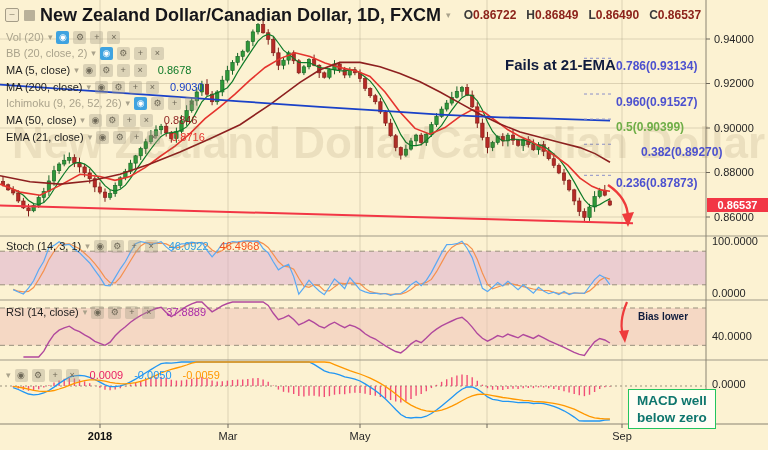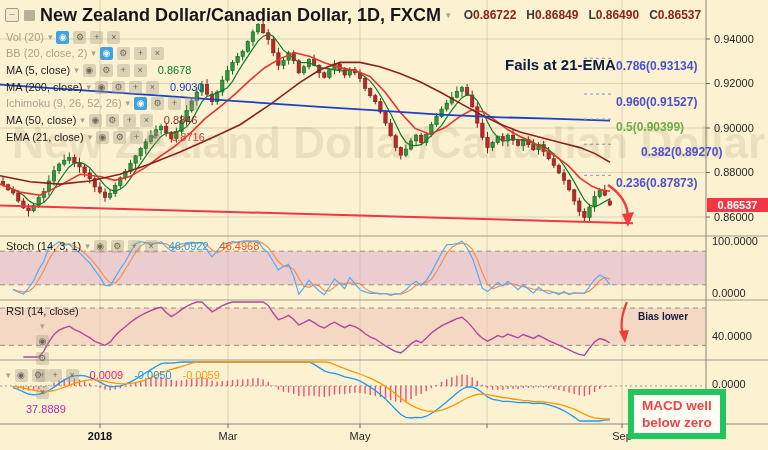--- a/index.html
+++ b/index.html
@@ -22,21 +22,21 @@
   .lbl.muted{color:#aaa38c;}
   .ic{width:13px;height:13px;border-radius:2px;background:rgba(166,158,136,.38);color:#6e6857;font-size:9px;line-height:13px;text-align:center;flex:0 0 auto;}
   .ic.active{background:#3fa3e0;color:#fff;}
   .val{font-size:11px;font-weight:400;margin-left:7px;}
   .fib{font-size:12px;font-weight:600;white-space:nowrap;z-index:2;}
   .axlab{font-size:11px;color:#262626;white-space:nowrap;z-index:2;}
   .tlab{font-size:11px;color:#262626;transform:translateX(-50%);z-index:2;}
   .tlab.bold{font-weight:700;color:#111;}
   .badge{left:707px;width:61px;background:#f23645;color:#fff;font-size:11px;font-weight:700;text-align:center;padding:1px 0;z-index:4;}
   .note{font-size:10px;font-weight:700;color:#101c3d;white-space:nowrap;z-index:3;}
-  .macd-note{border:6px solid #22c55e;background:#fffdf4;padding:2px 8px;font-size:13.5px;line-height:17px;font-weight:700;color:#ef4444;z-index:3;}
+  .macd-note{border:1px solid #22c55e;background:#fffdf4;padding:2px 8px;font-size:13.5px;line-height:17px;font-weight:700;color:#0f766e;z-index:3;}
 </style>
 </head>
 <body>
 
 <div id="app">
   <svg id="chart-svg" width="768" height="450">
       <g>
         <line x1="100" y1="0" x2="100" y2="424" stroke="rgba(140,128,100,.28)"></line>
         <line x1="228" y1="0" x2="228" y2="424" stroke="rgba(140,128,100,.28)"></line>
         <line x1="360" y1="0" x2="360" y2="424" stroke="rgba(140,128,100,.28)"></line>
@@ -544,21 +544,21 @@
   <div class="abs row" style="left:6px;top:239px;" id="stoch-row">
     <span class="lbl">Stoch (14, 3, 1)</span>
       <span class="caret">▾</span>
   <div class="ic">◉</div>
       <div class="ic">⚙</div>
       <div class="ic">+</div>
       <div class="ic">×</div>
       <span class="val" style="color: rgb(47, 157, 227);">46.0922</span>
       <span class="val" style="color: rgb(244, 81, 30);">46.4968</span>
     </div>
-  <div class="abs row" style="left:6px;top:305px;flex-direction:column;" id="rsi-row">
+  <div class="abs row" style="left:6px;top:305px;" id="rsi-row">
     <span class="lbl">RSI (14, close)</span>
       <span class="caret">▾</span>
   <div class="ic">◉</div>
       <div class="ic">⚙</div>
       <div class="ic">+</div>
       <div class="ic">×</div>
       <span class="val" style="color: rgb(171, 44, 168);">37.8889</span>
     </div>
   <div class="abs row" style="left:6px;top:368px;" id="macd-row">
       <span class="caret">▾</span>

